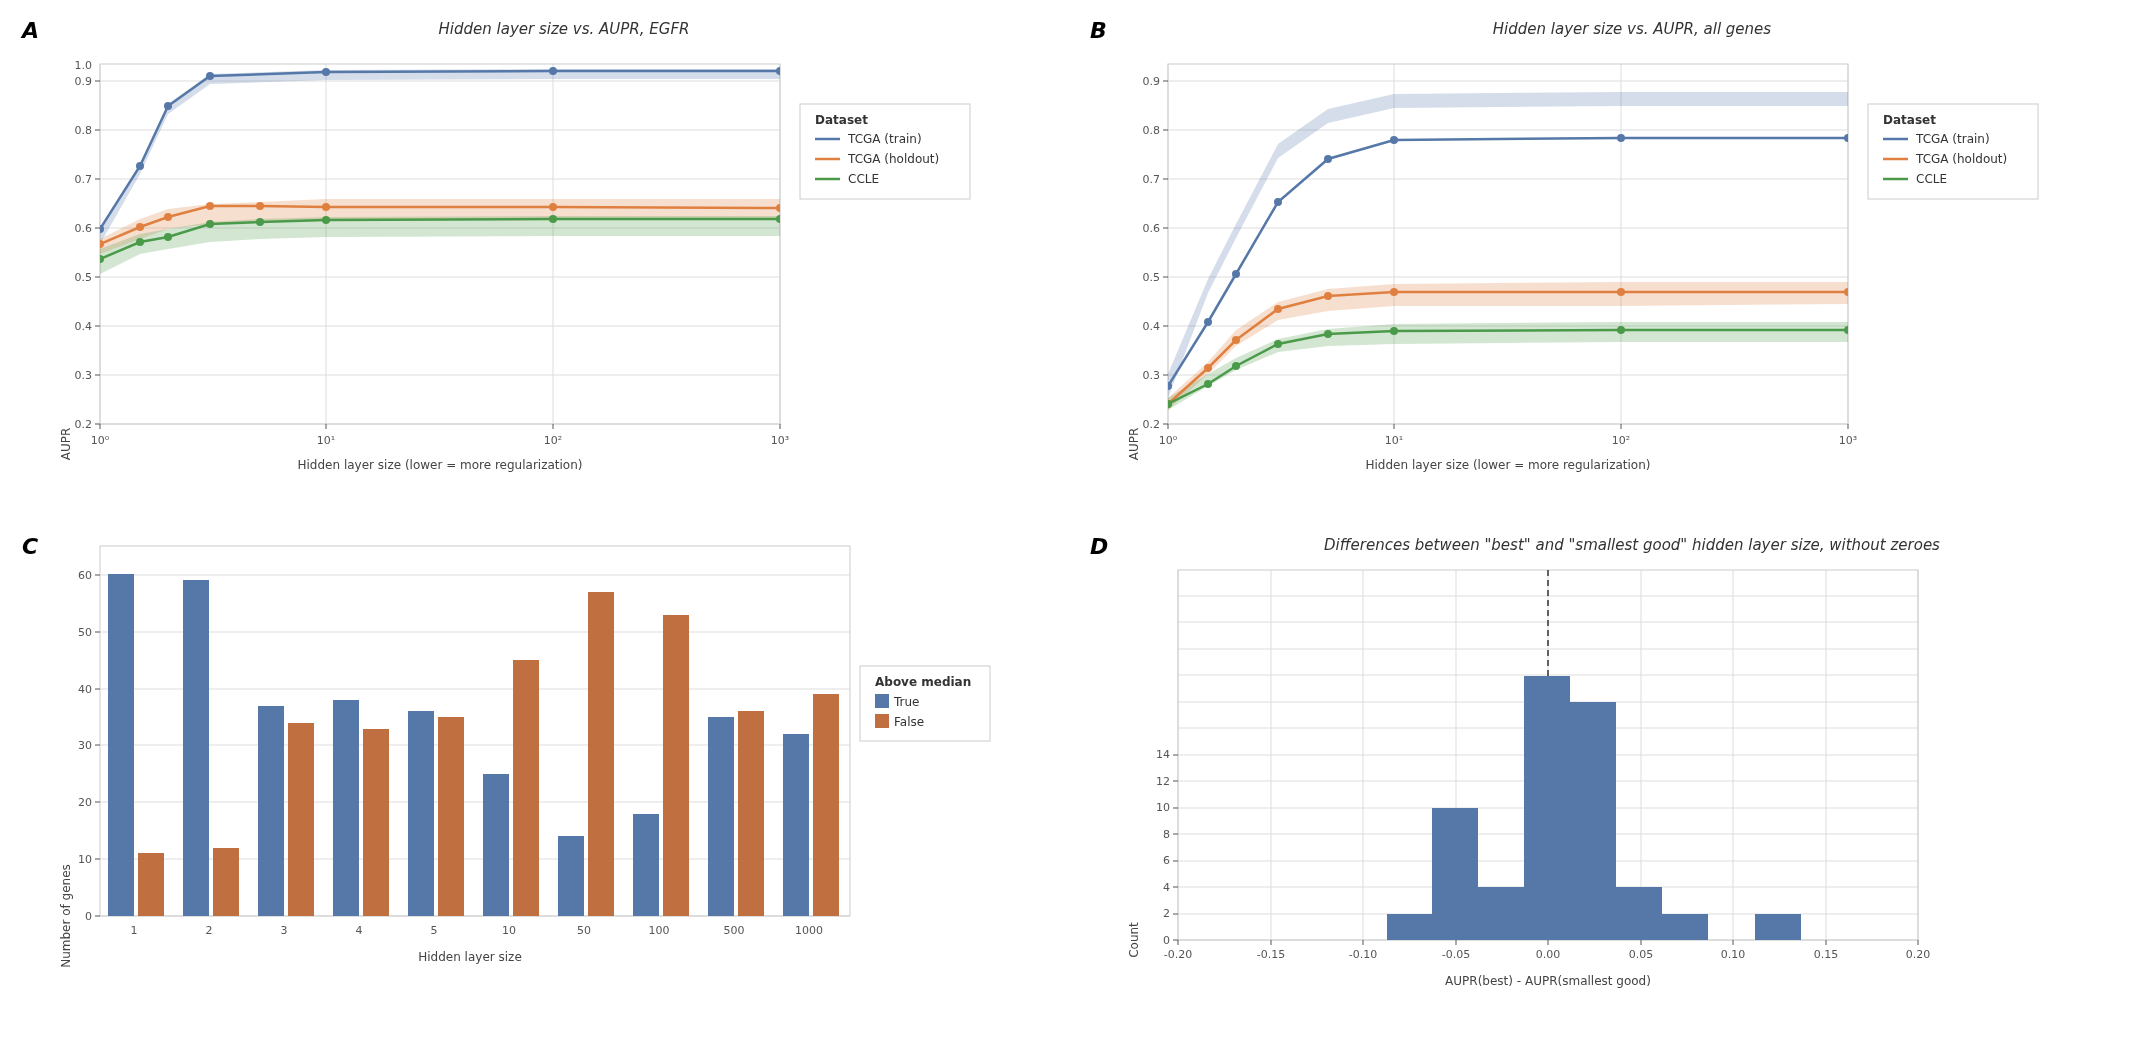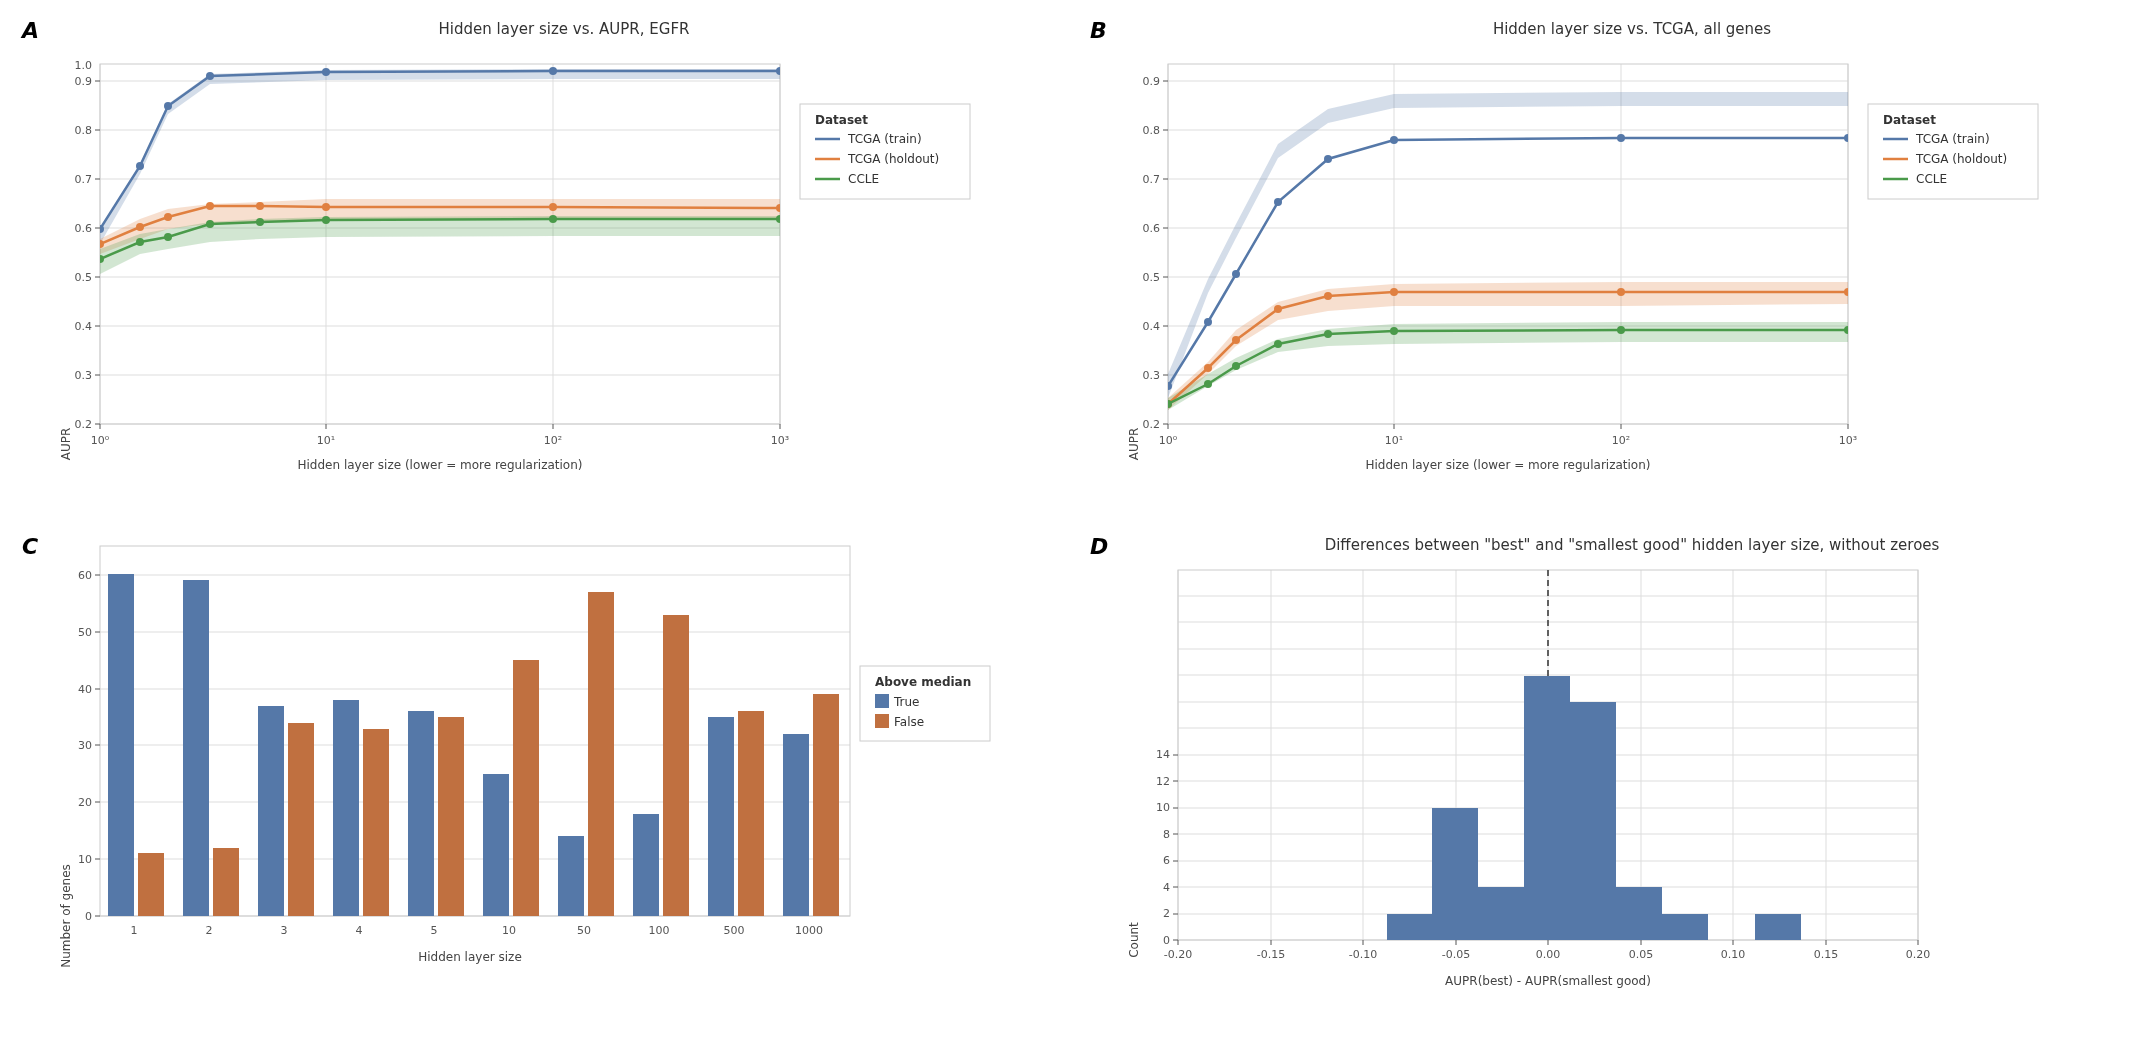--- a/index.html
+++ b/index.html
@@ -31,20 +31,21 @@
       left: 12px;
       font-size: 22px;
       font-weight: bold;
       font-style: italic;
     }
     .chart-title {
       text-align: center;
       font-size: 15px;
       margin-bottom: 6px;
       color: #333;
+      font-style: italic;
     }
     svg {
       display: block;
     }
     .axis-label-x {
       text-anchor: middle;
       font-size: 12px;
       fill: #444;
     }
     .axis-label-y {
@@ -166,21 +167,21 @@
       <text x="808" y="99" class="legend-text">TCGA (train)</text>
       <line x1="775" y1="115" x2="800" y2="115" stroke="#e08040" stroke-width="2.5"></line>
       <text x="808" y="119" class="legend-text">TCGA (holdout)</text>
       <line x1="775" y1="135" x2="800" y2="135" stroke="#4a9a4a" stroke-width="2.5"></line>
       <text x="808" y="139" class="legend-text">CCLE</text>
     </svg>
   </div>
 
   <div class="panel">
     <span class="panel-label">B</span>
-    <div class="chart-title">Hidden layer size vs. TCGA, all genes</div>
+    <div class="chart-title">Hidden layer size vs. AUPR, all genes</div>
     <svg width="960" height="440" viewBox="0 0 960 440" style="margin-left:-30px;">
       <defs>
         <clipPath id="clipB">
           <rect x="60" y="20" width="680" height="360"></rect>
         </clipPath>
       </defs>
 
       <line x1="60" y1="380" x2="740" y2="380" stroke="#ddd" stroke-width="1"></line>
       <line x1="60" y1="331" x2="740" y2="331" stroke="#ddd" stroke-width="1"></line>
       <line x1="60" y1="282" x2="740" y2="282" stroke="#ddd" stroke-width="1"></line>

